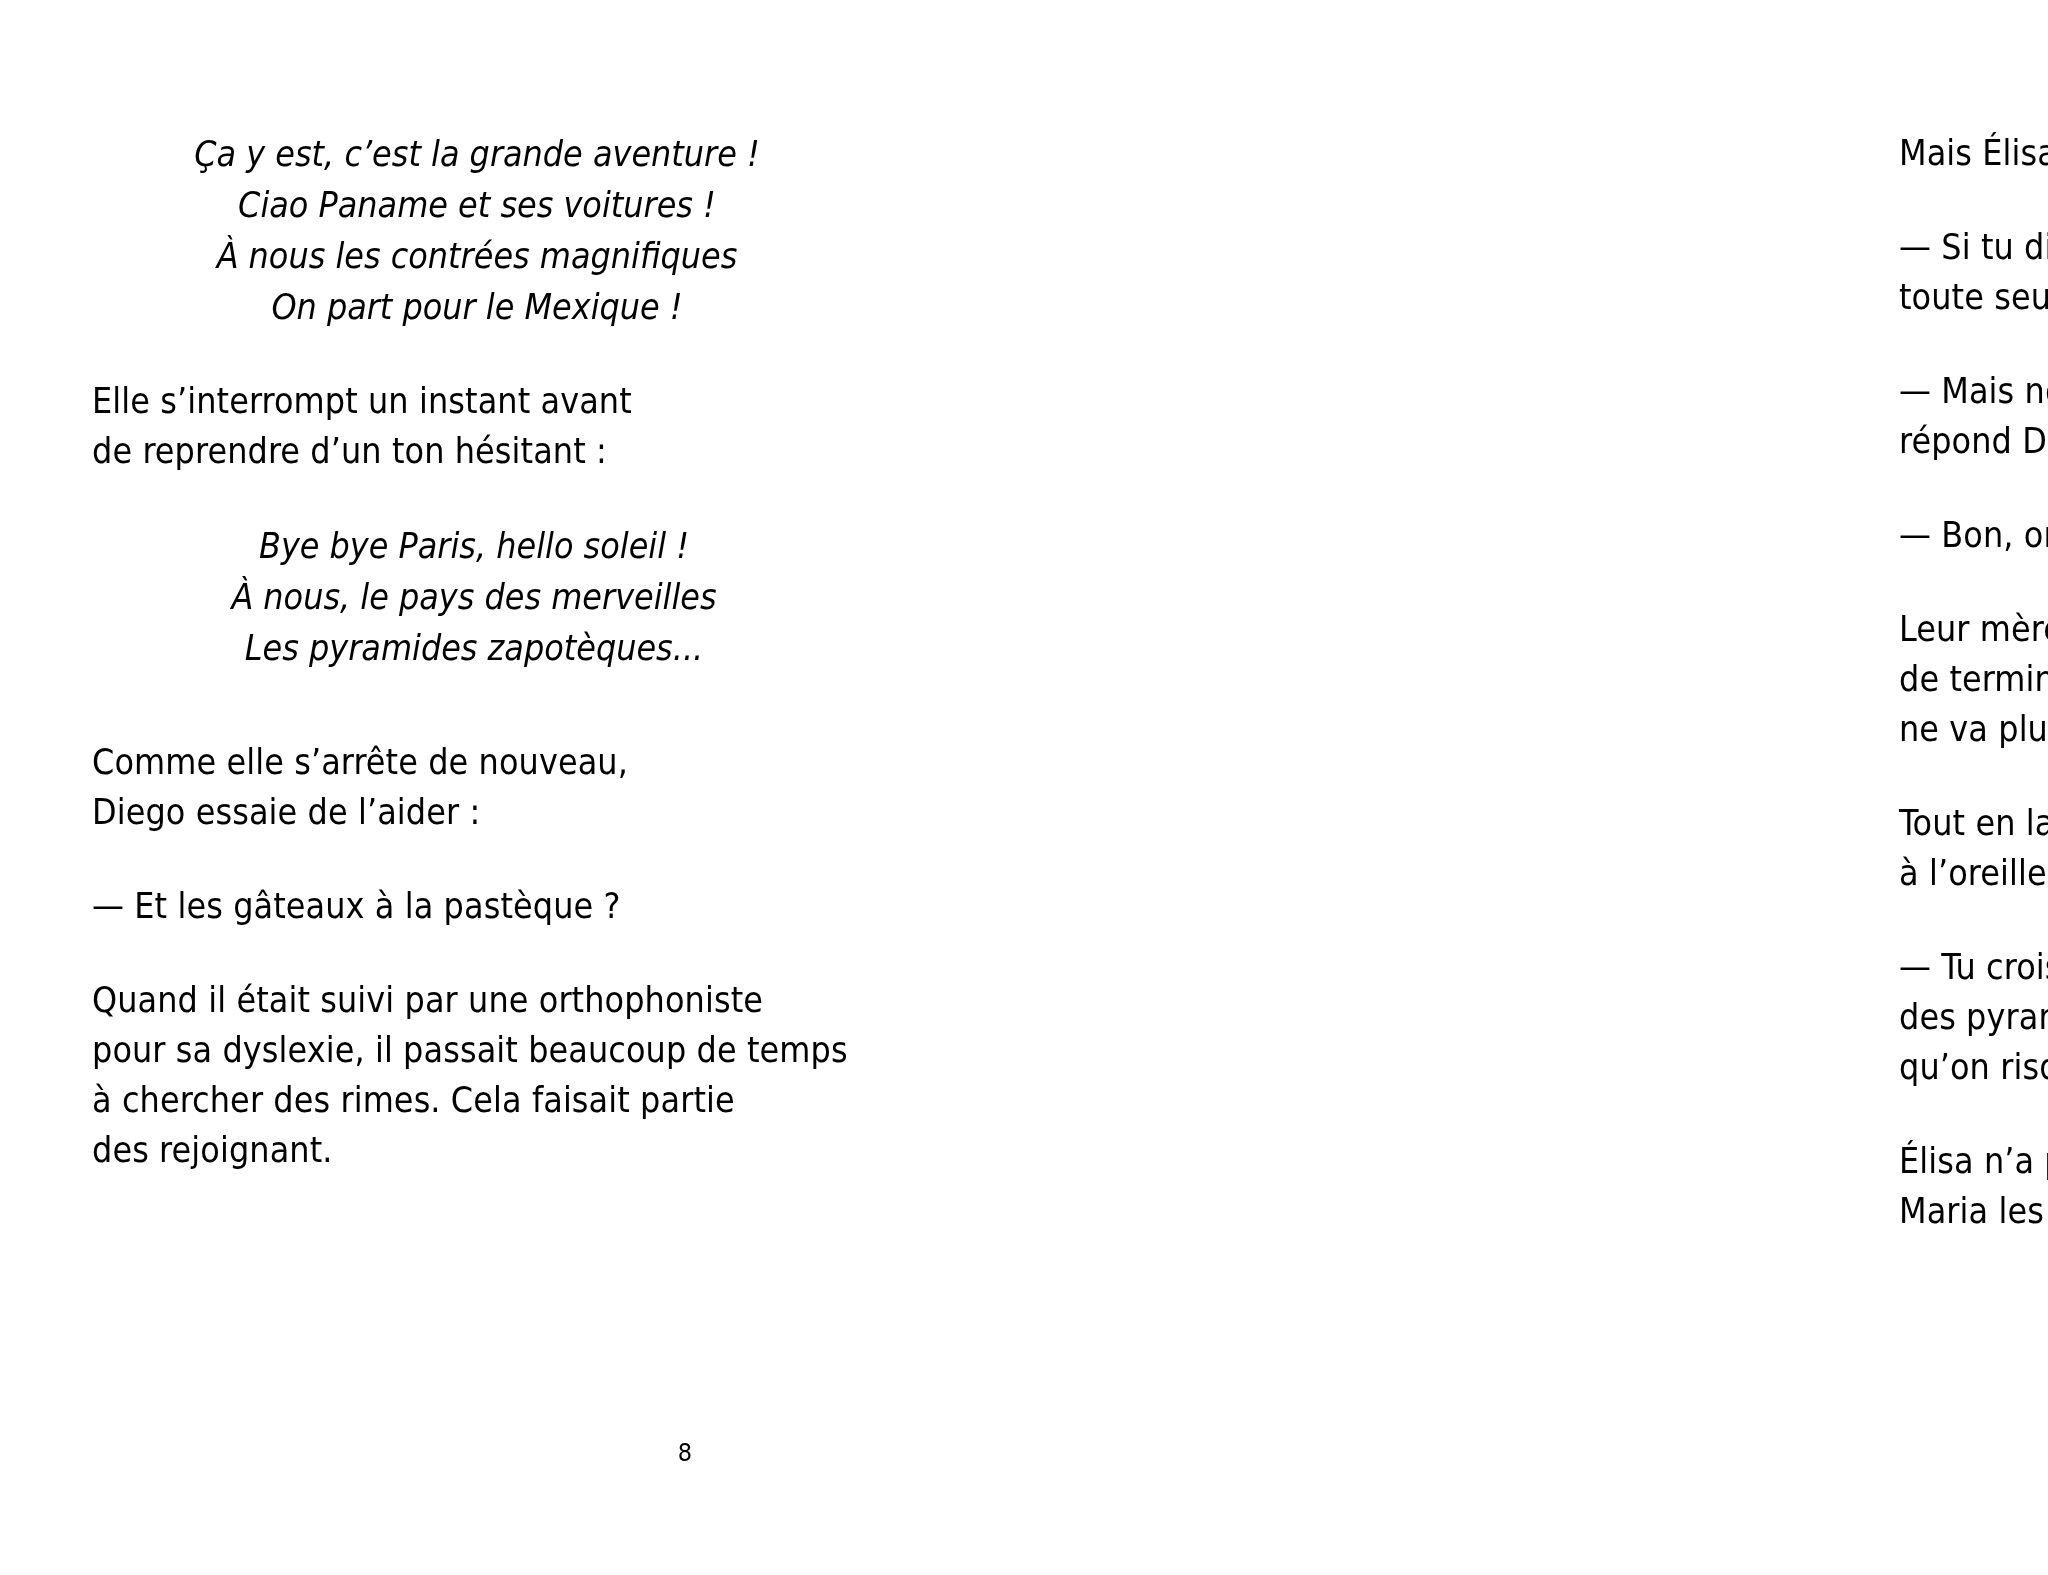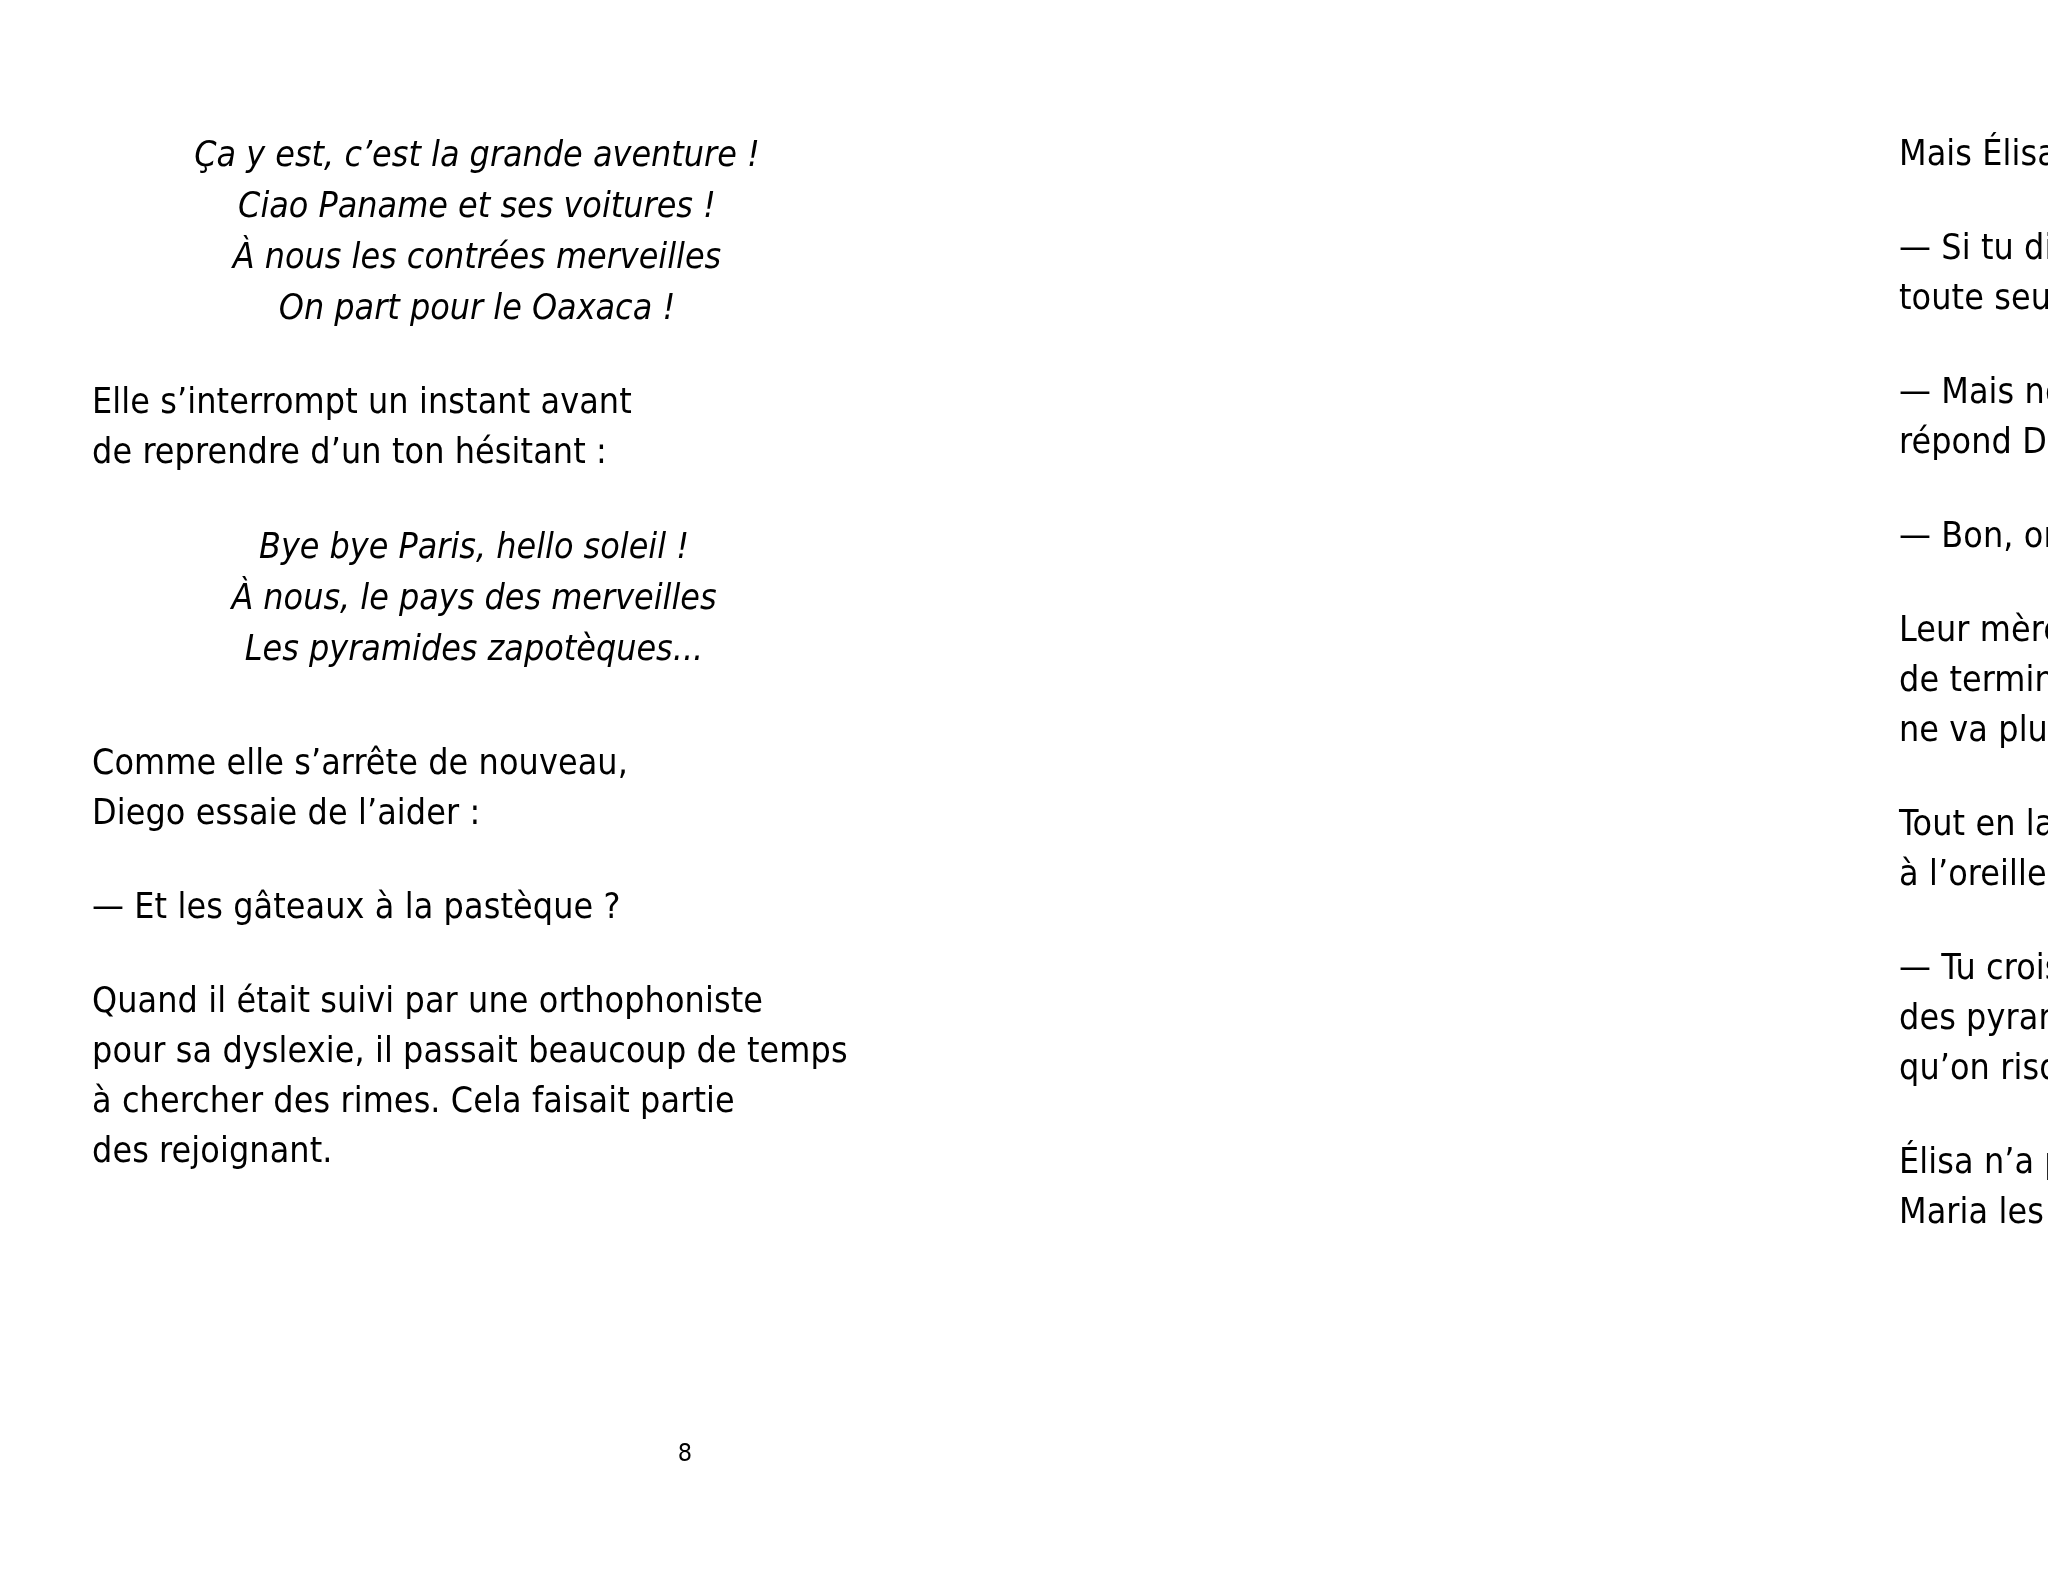--- a/index.html
+++ b/index.html
@@ -82,22 +82,22 @@
 <body>
 
 <div class="spread">
 
   <div class="page page-left">
     <div class="page-body">
 
       <div class="verse verse-1">
         <span class="ln">Ça y est, c’est la grande aventure !</span>
         <span class="ln">Ciao Paname et ses voitures !</span>
-        <span class="ln">À nous les contrées merveilles</span>
-        <span class="ln">On part pour le Oaxaca !</span>
+        <span class="ln">À nous les contrées magnifiques</span>
+        <span class="ln">On part pour le Mexique !</span>
       </div>
 
       <div class="para gap-md">
         <span class="ln">Elle s’interrompt un instant avant</span>
         <span class="ln">de reprendre d’un ton hésitant :</span>
       </div>
 
       <div class="verse verse-2">
         <span class="ln">Bye bye Paris, hello soleil !</span>
         <span class="ln">À nous, le pays des merveilles</span>

